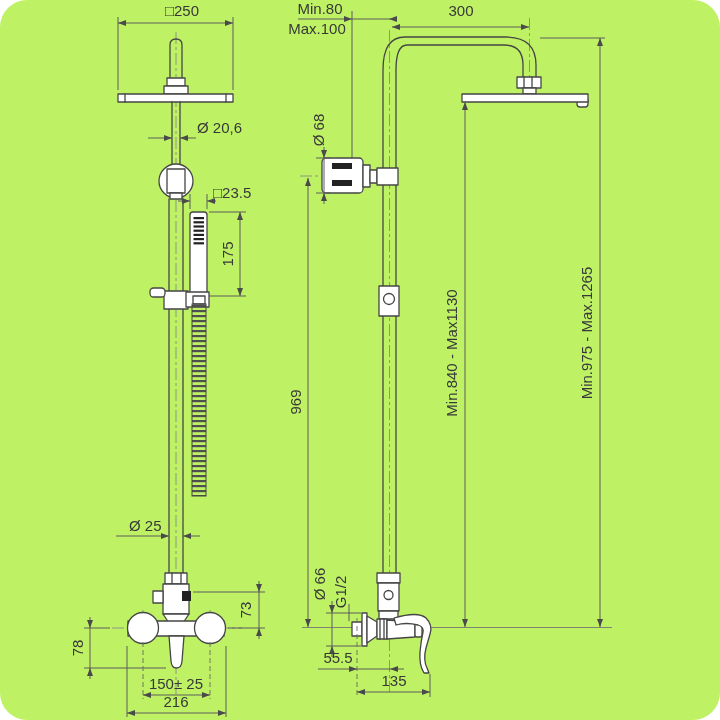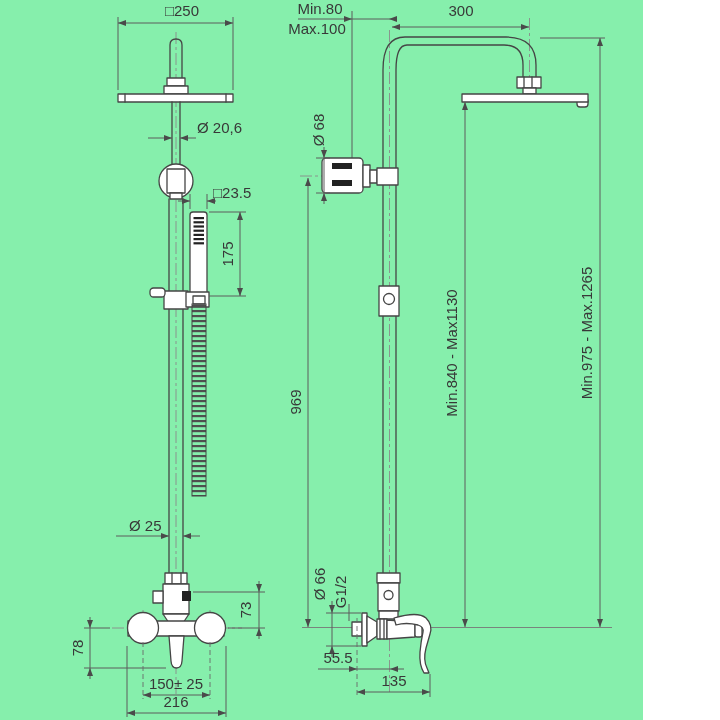--- a/index.html
+++ b/index.html
@@ -1,17 +1,17 @@
 <!DOCTYPE html>
 <html><head>
 <meta charset="utf-8">
 <style>
   html,body{margin:0;padding:0;background:#fff;}
-  .canvas{position:relative;width:643px;height:720px;background:#86efac;overflow:hidden;
-          font-family:"Liberation Sans", sans-serif;}
+  .canvas{position:relative;width:720px;height:720px;background:#bef264;overflow:hidden;
+          font-family:"Liberation Sans", sans-serif;border-radius:27px;}
   svg{display:block;}
   .obj{stroke:#454545;stroke-width:1.3;fill:none;stroke-linecap:round;stroke-linejoin:round;}
   .objf{stroke:#454545;stroke-width:1.3;fill:#ffffff;stroke-linejoin:round;}
   .dark{fill:#222222;stroke:none;}
   .dim{stroke:#5c5c5c;stroke-width:1;fill:none;}
   .dimdash{stroke:#6a6a6a;stroke-width:0.9;fill:none;stroke-dasharray:5 3;}
   .cl{stroke:#8a8a8a;stroke-width:0.9;fill:none;stroke-dasharray:12 3 3 3;}
   .ref{stroke:#777777;stroke-width:0.9;fill:none;}
   .ah{fill:#4a4a4a;stroke:none;}
   text{fill:#383838;font-size:15px;font-family:"Liberation Sans", sans-serif;}

